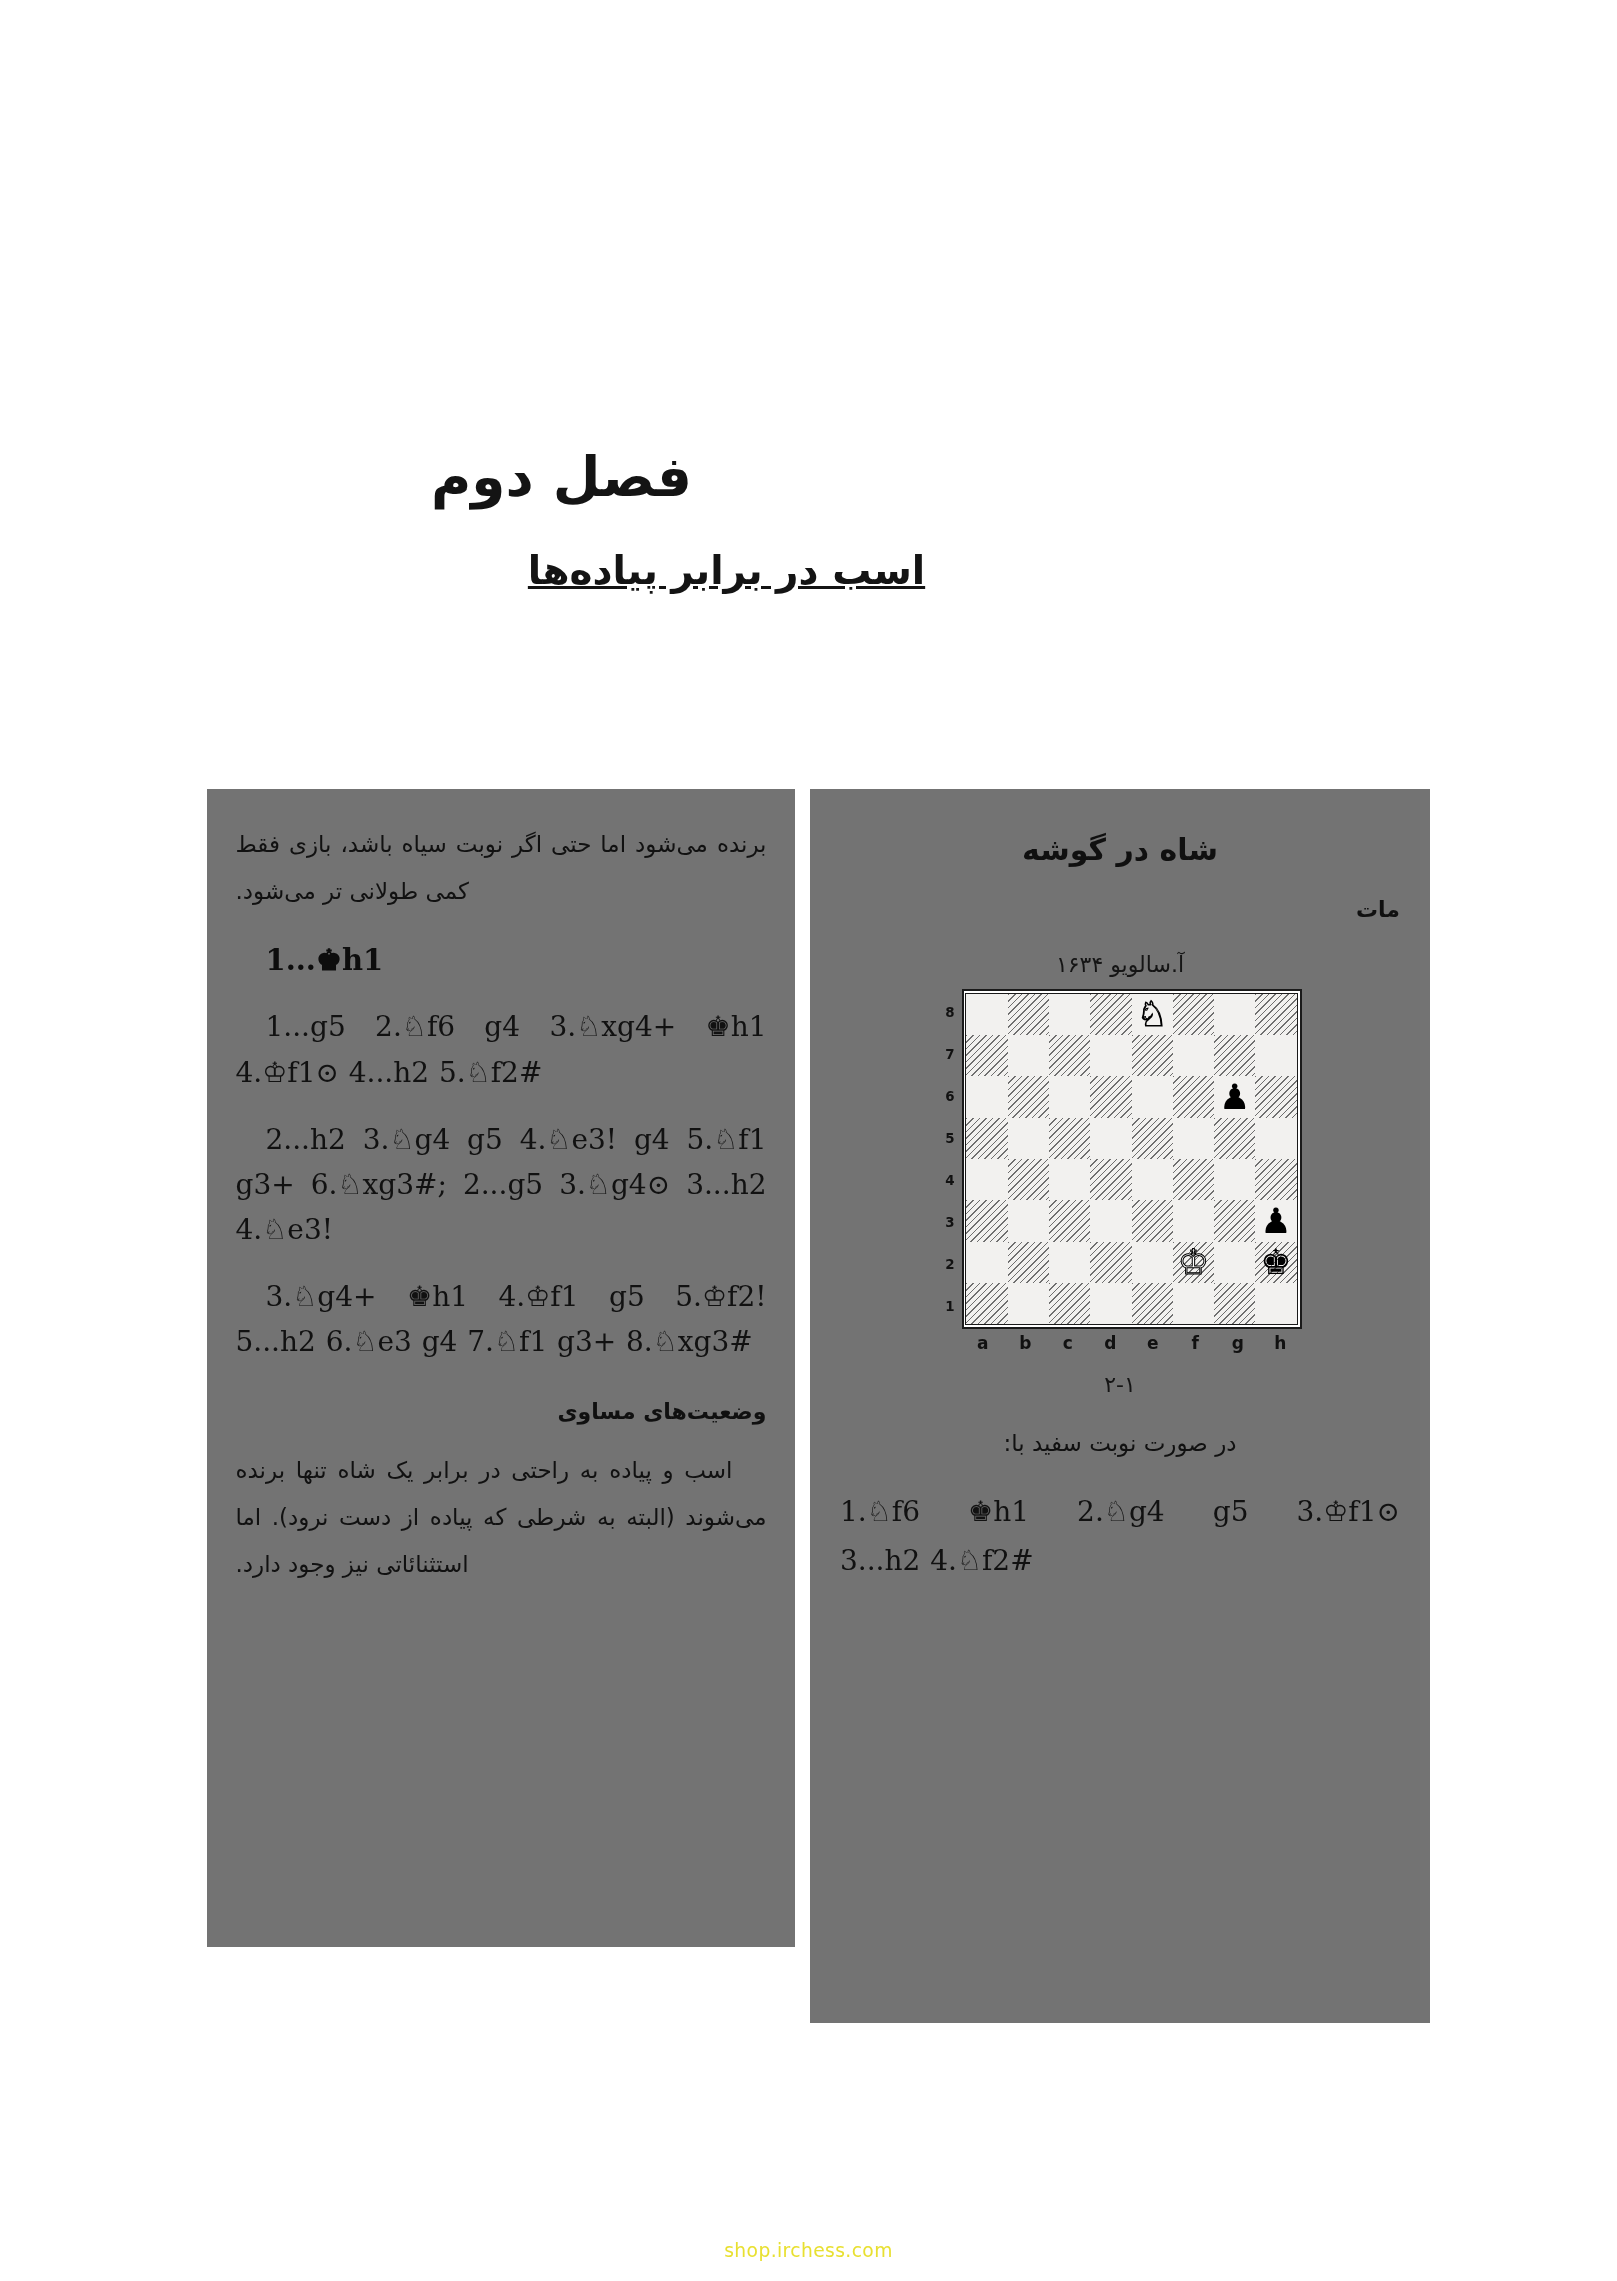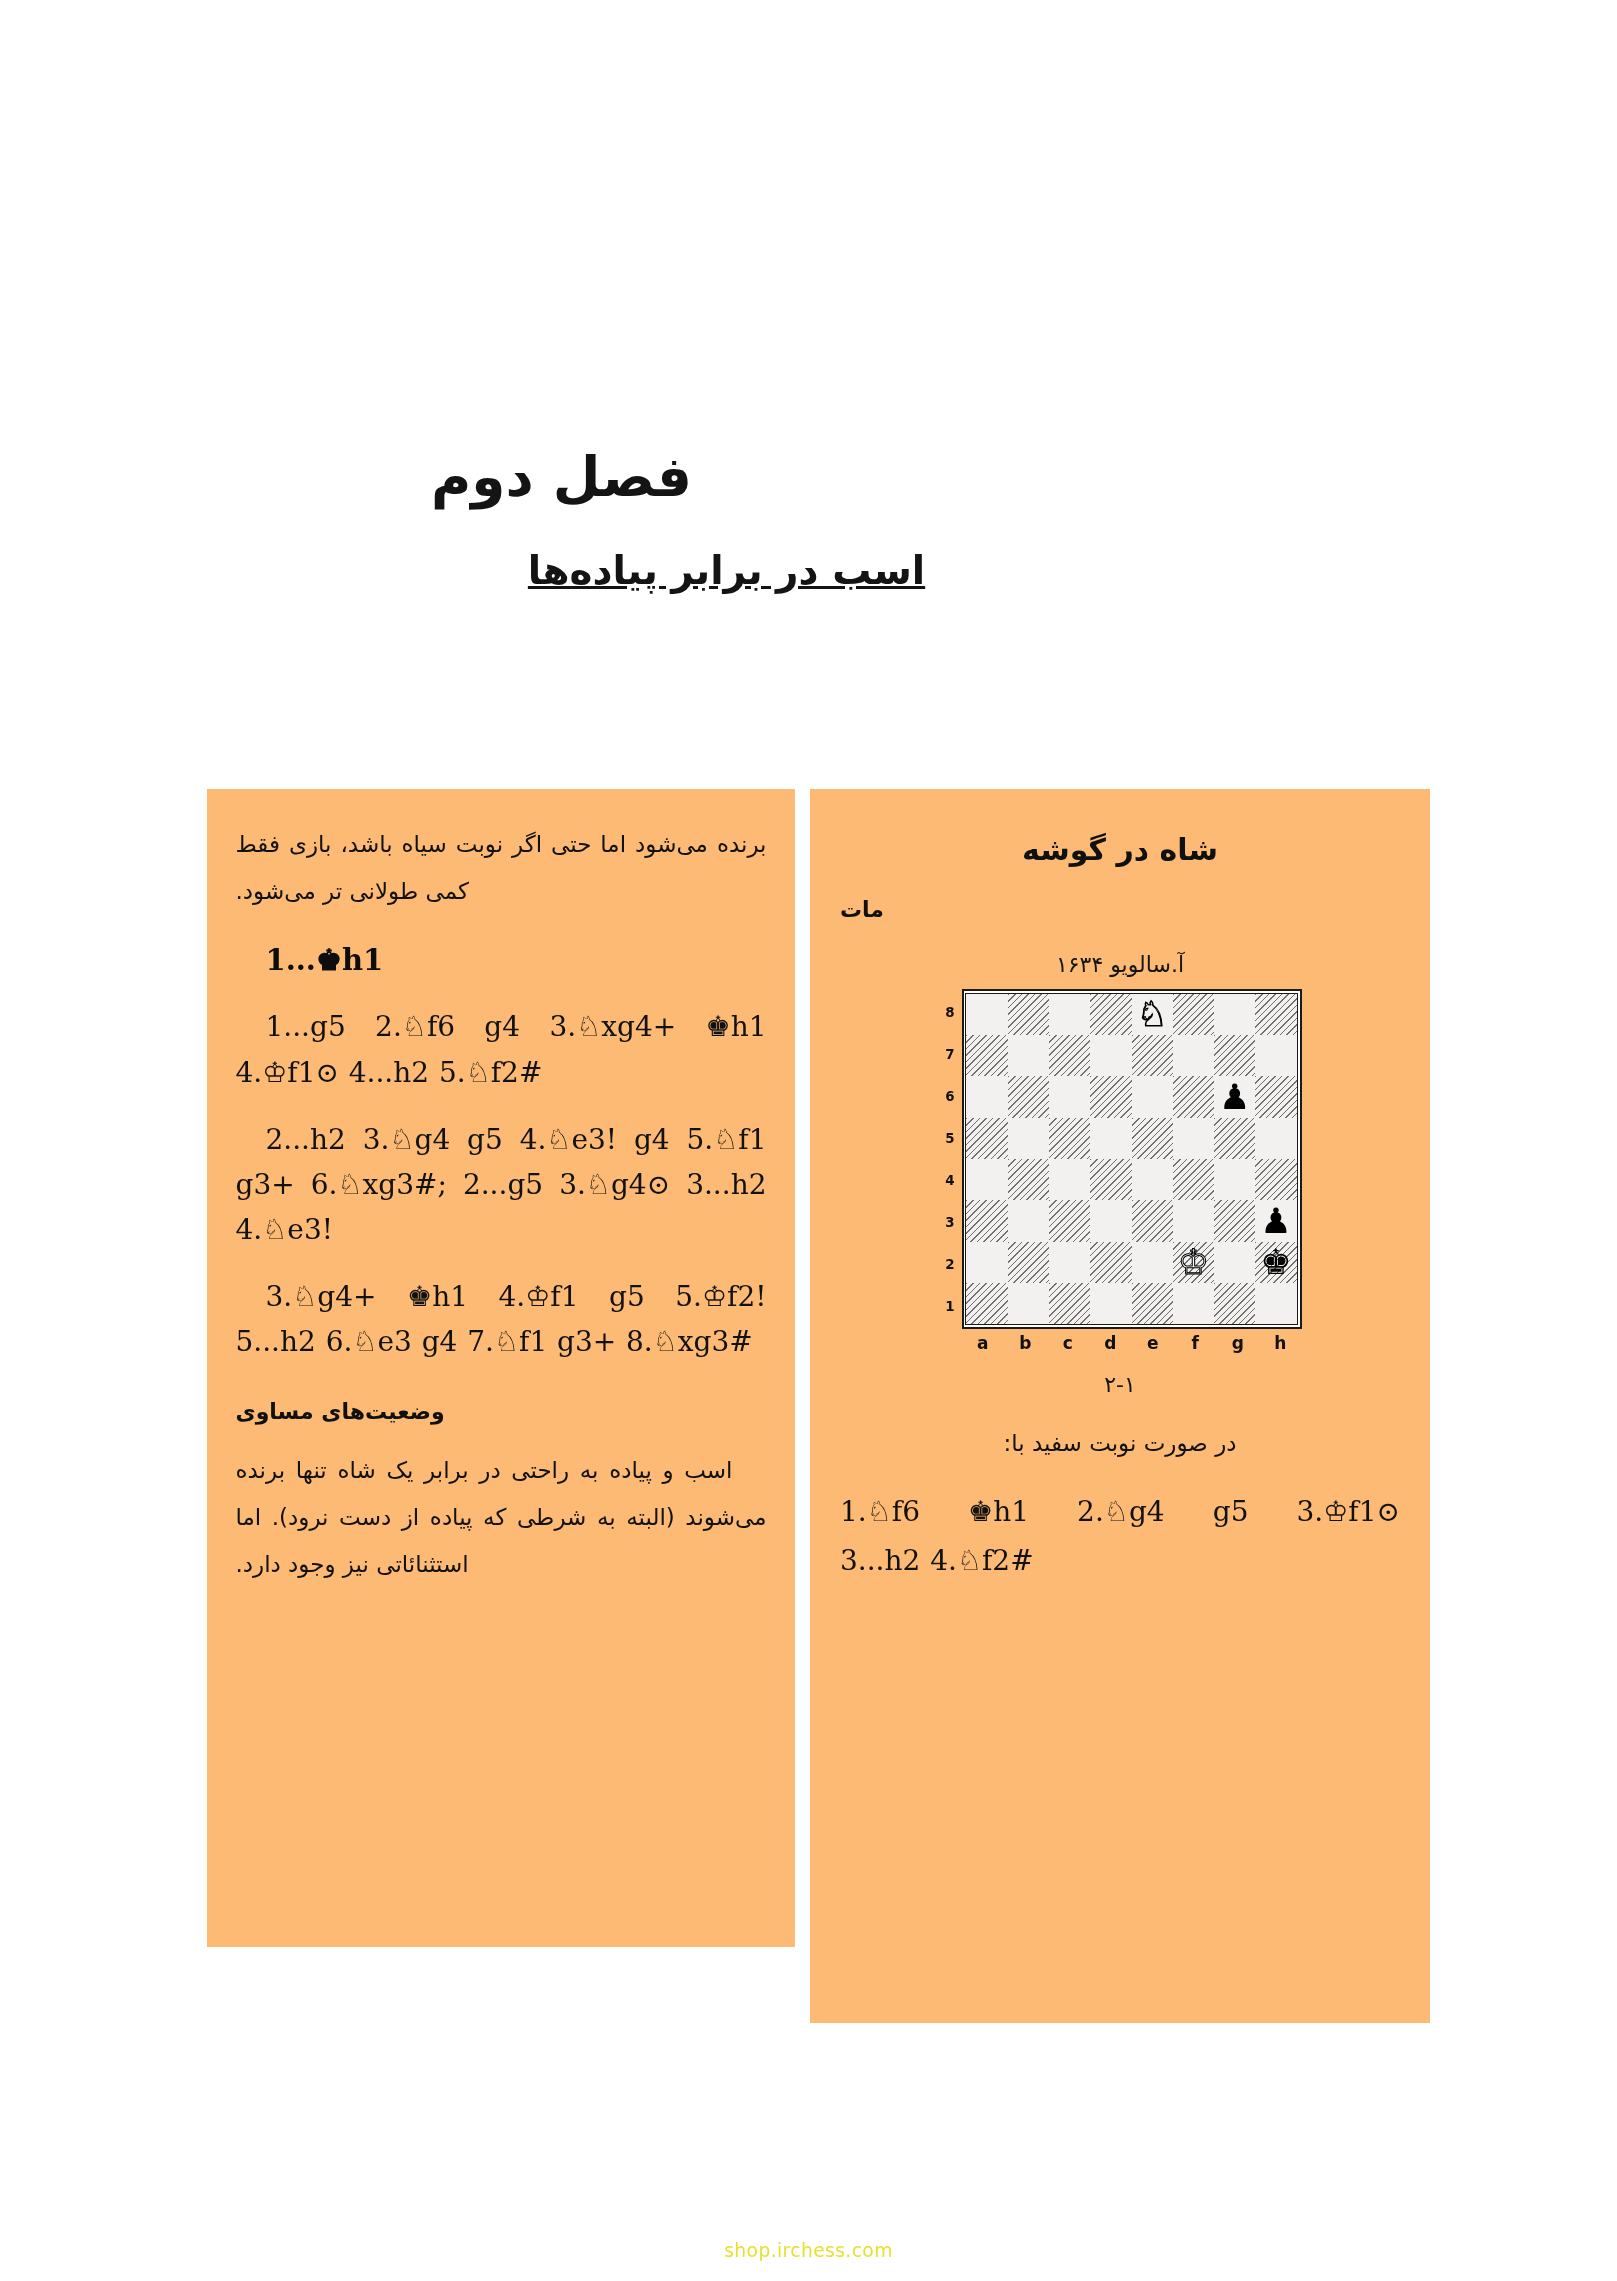--- a/index.html
+++ b/index.html
@@ -46,21 +46,21 @@
   
   .columns {
     position: absolute;
     top: 789px;
     left: 0;
     width: 1617px;
     height: 1248px;
   }
   .col {
     position: absolute;
-    background: #fdba74;
+    background: #737373;
     box-sizing: border-box;
   }
   .col-right {
     right: 187px;
     top: 0;
     width: 620px;
     padding: 19.6px 30px 30px 30px;
     height: 1234px;
   }
   .col-left {
@@ -73,21 +73,21 @@
 
   .h-section {
     text-align: center;
     font-family: "DejaVu Sans", "Liberation Sans", sans-serif;
     font-weight: bold;
     font-size: 30px;
     color: #101010;
     margin: 23px 0 0 0;
   }
   .h-sub {
-    text-align: left;
+    text-align: right;
     font-family: "DejaVu Sans", "Liberation Sans", sans-serif;
     font-weight: bold;
     font-size: 22px;
     color: #101010;
     margin: 30px 0 0 0;
   }
   .para {
     font-family: "DejaVu Sans", "Liberation Sans", sans-serif;
     font-size: 23px;
     color: #111111;

